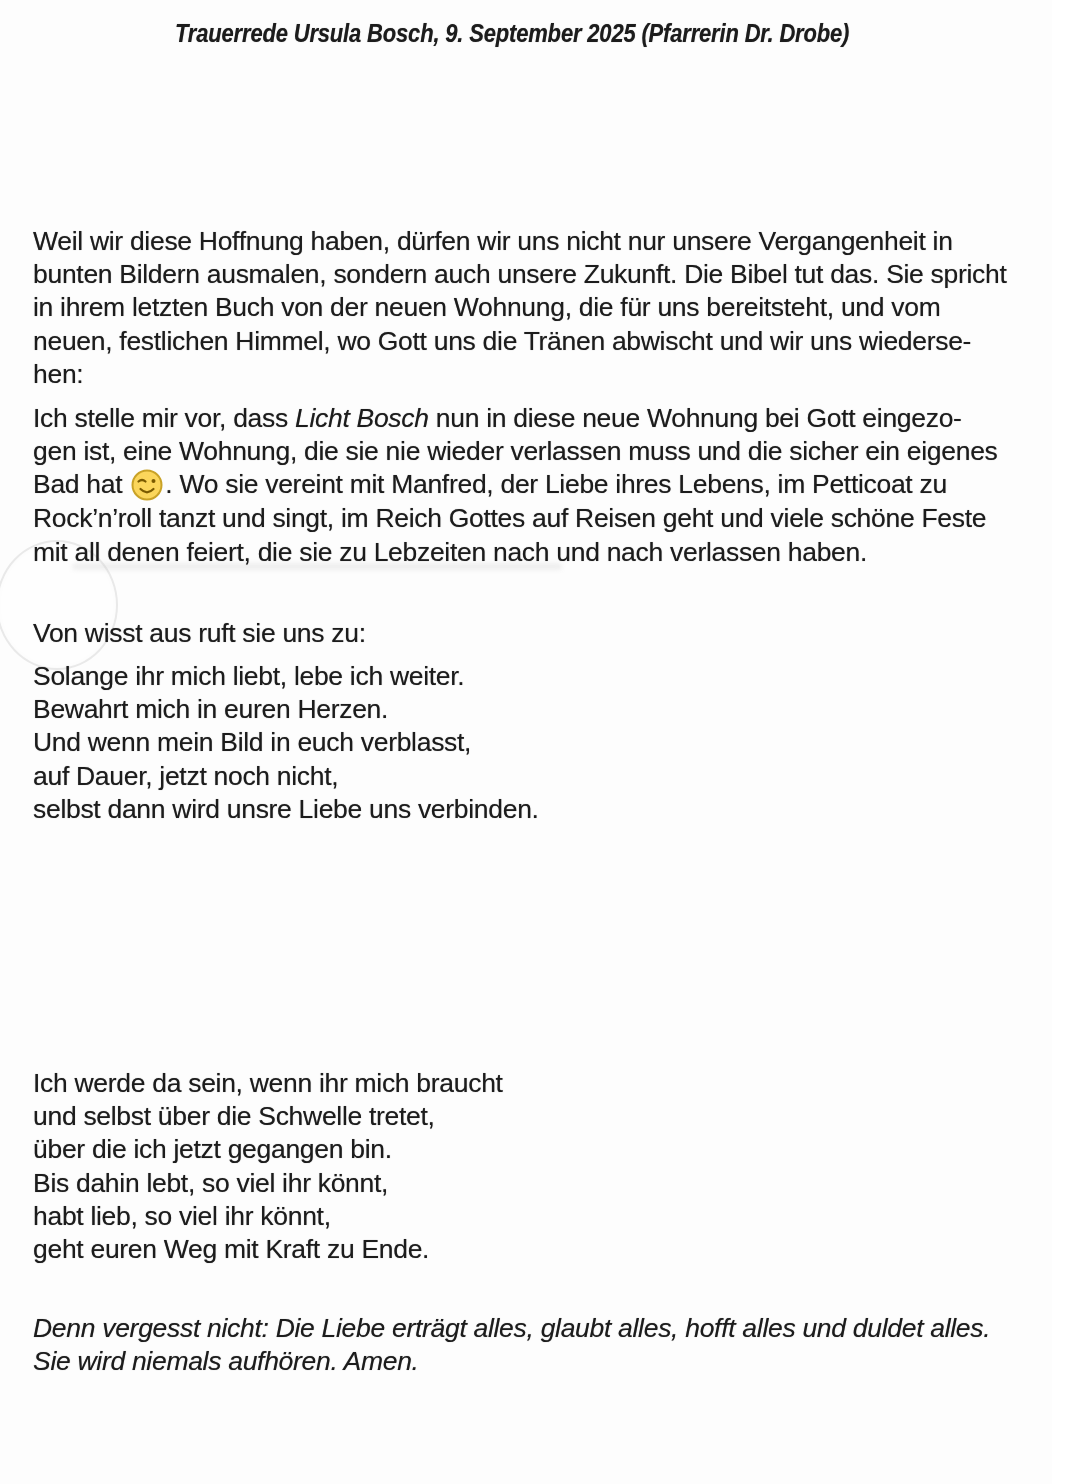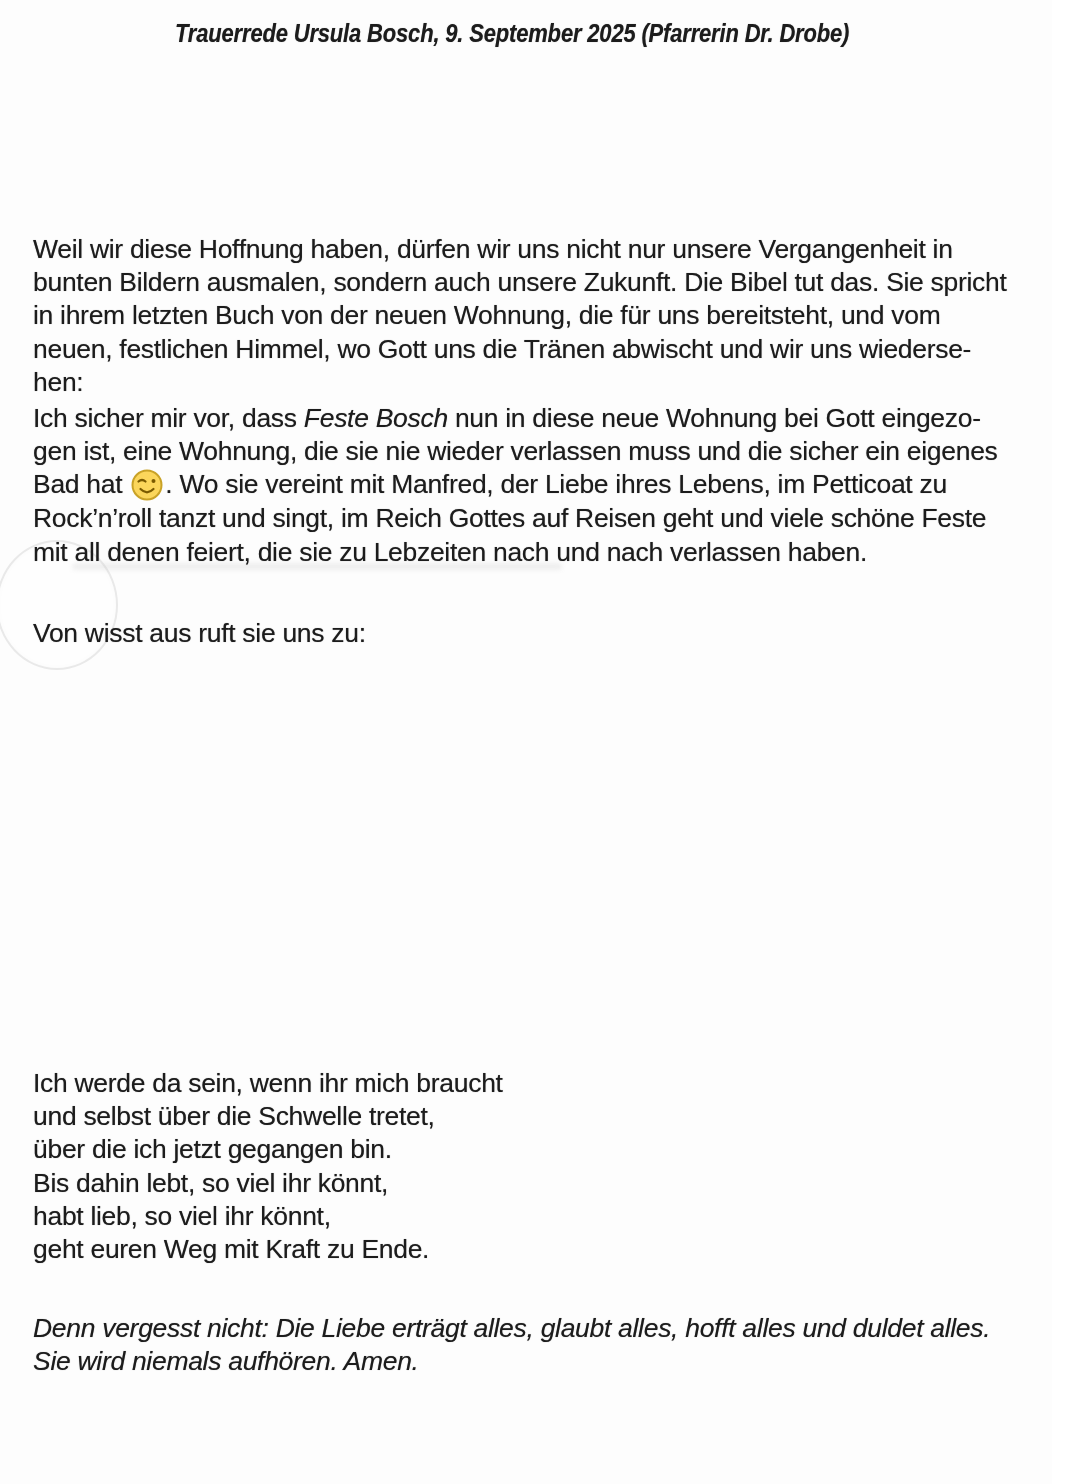--- a/index.html
+++ b/index.html
@@ -46,21 +46,21 @@
   .title-inner {
     display: inline-block;
     transform: scaleX(0.88);
     transform-origin: 50% 50%;
     letter-spacing: -0.2px;
   }
   .it { font-style: italic; }
   .closing { font-style: italic; }
 
   .b-hope    { top: 92px;  }
-  .b-zukunft { top: 233px; }
+  .b-zukunft { top: 225px; }
   .b-wohnung { top: 402px; }
   .b-intro   { top: 617px; }
   .b-s1      { top: 660px; }
   .b-s2      { top: 849px; }
   .b-s3      { top: 1067px; }
   .b-closing { top: 1312px; }
 
   .emoji {
     display: inline-block;
     width: 34px;
@@ -117,33 +117,38 @@
 
   <h1 class="title"><span class="title-inner">Trauerrede Ursula Bosch, 9. September 2025 (Pfarrerin Dr. Drobe)</span></h1>
 
 
   <p class="txt b-zukunft">Weil wir diese Hoffnung haben, dürfen wir uns nicht nur unsere Vergangenheit in
 bunten Bildern ausmalen, sondern auch unsere Zukunft. Die Bibel tut das. Sie spricht
 in ihrem letzten Buch von der neuen Wohnung, die für uns bereitsteht, und vom
 neuen, festlichen Himmel, wo Gott uns die Tränen abwischt und wir uns wiederse-
 hen:</p>
 
-  <p class="txt b-wohnung"><span>Ich sicher mir vor, dass </span><span class="it">Feste Bosch</span><span> nun in diese neue Wohnung bei Gott eingezo-
+  <p class="txt b-wohnung"><span>Ich stelle mir vor, dass </span><span class="it">Licht Bosch</span><span> nun in diese neue Wohnung bei Gott eingezo-
 gen ist, eine Wohnung, die sie nie wieder verlassen muss und die sicher ein eigenes
 Bad hat </span><span class="emoji"><svg width="34" height="34" viewBox="0 0 34 34" xmlns="http://www.w3.org/2000/svg">
           <circle cx="17" cy="17" r="14.5" fill="#fbd65b" stroke="#c9a227" stroke-width="2"></circle>
           <path d="M8.5 13.5 q3.5 -3 7 0" stroke="#7a5a00" stroke-width="2.2" fill="none" stroke-linecap="round"></path>
           <circle cx="23.5" cy="13" r="2" fill="#7a5a00"></circle>
           <path d="M10.5 21 q6.5 6.5 13 0" stroke="#7a5a00" stroke-width="2.2" fill="none" stroke-linecap="round"></path>
         </svg></span><span>. Wo sie vereint mit Manfred, der Liebe ihres Lebens, im Petticoat zu
 Rock’n’roll tanzt und singt, im Reich Gottes auf Reisen geht und viele schöne Feste
 mit all denen feiert, die sie zu Lebzeiten nach und nach verlassen haben.</span></p>
 
   <p class="txt b-intro">Von wisst aus ruft sie uns zu:</p>
 
+  <p class="txt b-s1">Solange ihr mich liebt, lebe ich weiter.
+Bewahrt mich in euren Herzen.
+Und wenn mein Bild in euch verblasst,
+auf Dauer, jetzt noch nicht,
+selbst dann wird unsre Liebe uns verbinden.</p>
 
 
   <p class="txt b-s3">Ich werde da sein, wenn ihr mich braucht
 und selbst über die Schwelle tretet,
 über die ich jetzt gegangen bin.
 Bis dahin lebt, so viel ihr könnt,
 habt lieb, so viel ihr könnt,
 geht euren Weg mit Kraft zu Ende.</p>
 
   <p class="txt b-closing closing">Denn vergesst nicht: Die Liebe erträgt alles, glaubt alles, hofft alles und duldet alles.

